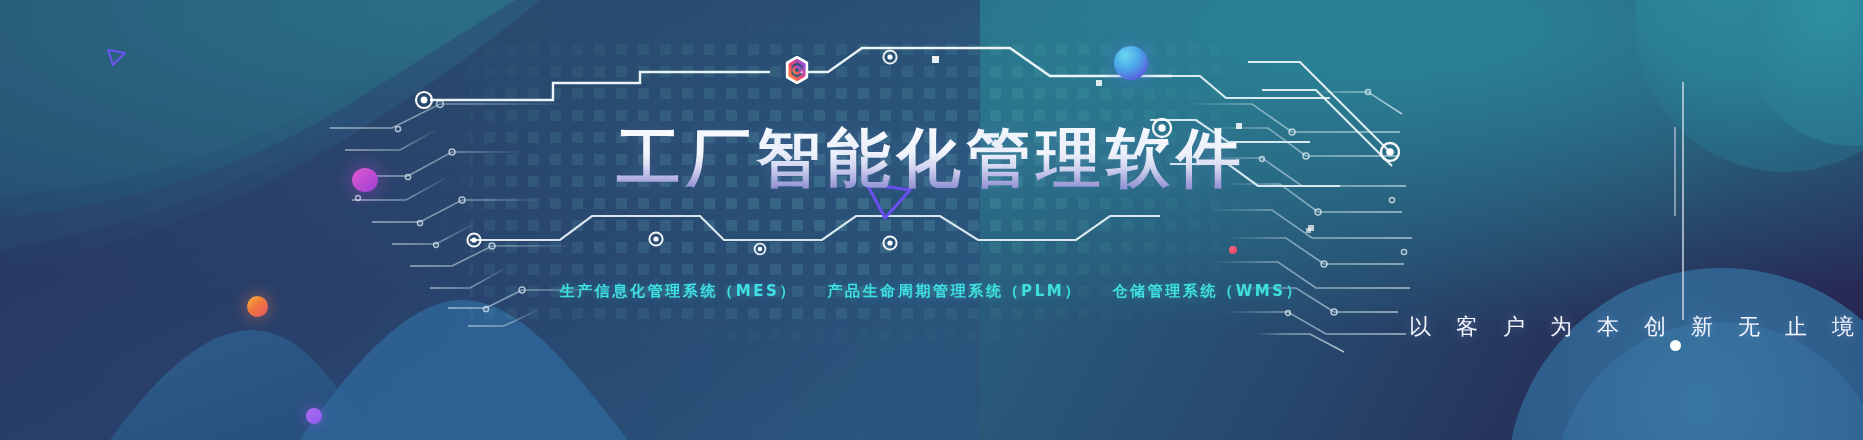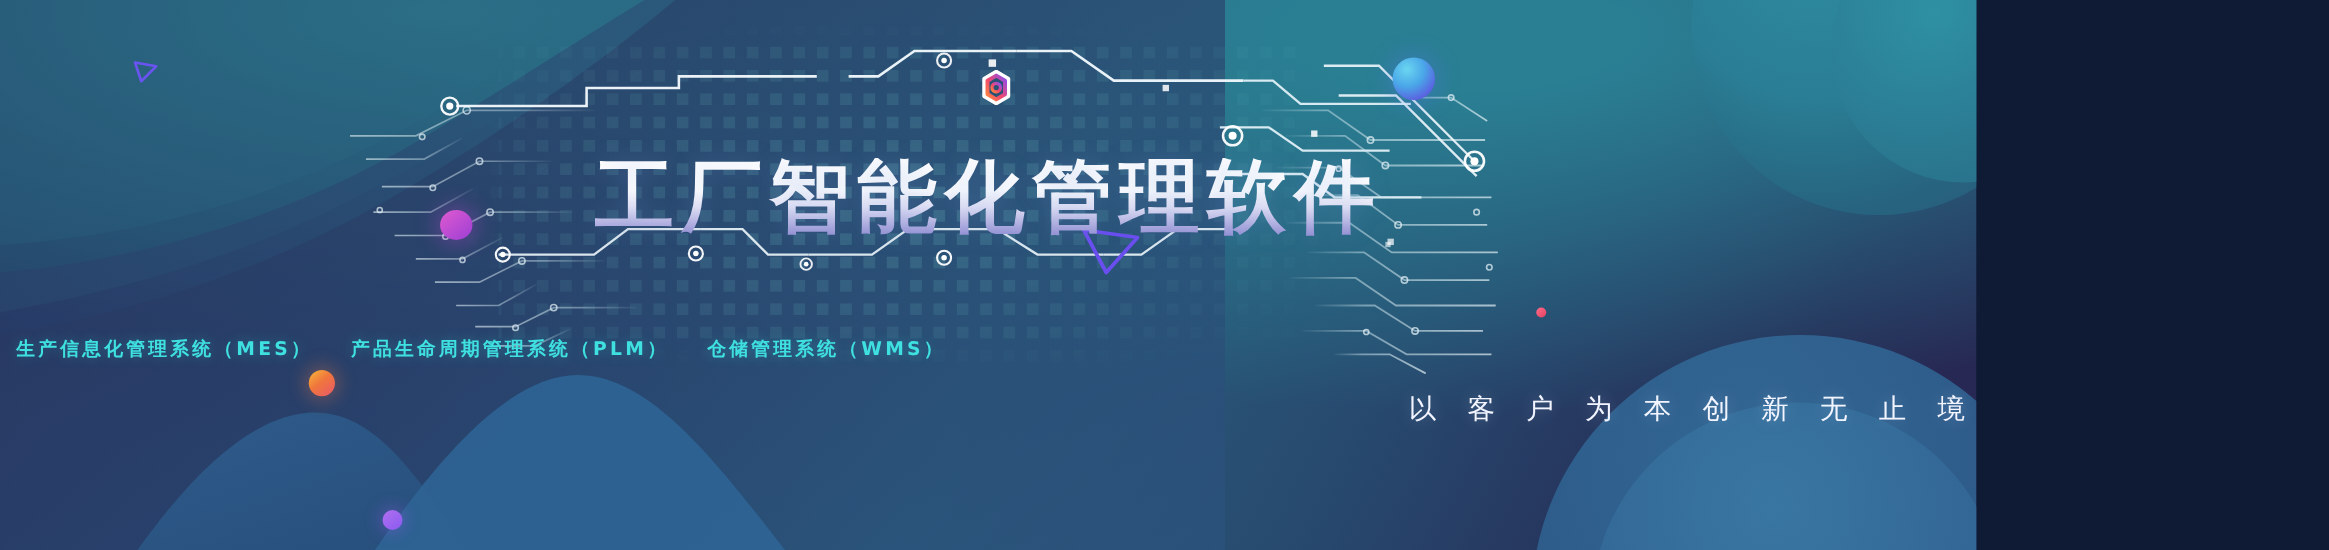--- a/index.html
+++ b/index.html
@@ -4,21 +4,21 @@
 <style>
   * { margin:0; padding:0; box-sizing:border-box; }
   html,body{ background:#0f1a35; }
   body{
     font-family:"Liberation Sans","DejaVu Sans",sans-serif;
     width:1863px; height:440px; overflow:hidden;
   }
 
   
   #banner{
-    position:relative; width:1581px; height:440px; overflow:hidden;
+    position:relative; width:1863px; height:440px; overflow:hidden;
     background:
       radial-gradient(120% 150% at 74% 6%,   #2a7f93 0%,  #2a7f93 7%, rgba(42,127,147,0) 46%),
       radial-gradient(90% 120% at 22% 2%,    #2b6f85 0%,  rgba(43,111,133,0) 55%),
       linear-gradient(118deg, #22325e 0%, #233a66 26%, #2a5f7d 52%, #27496e 70%, #262b55 88%, #272652 100%);
   }
   .layer{ position:absolute; inset:0; }
 
   
   .orb-big{ position:absolute; border-radius:50%; }
   .orb-tr{
@@ -102,21 +102,21 @@
     font-size:64px; font-weight:700; letter-spacing:6px;
     line-height:1;
     background:linear-gradient(180deg,#ffffff 0%,#ffffff 42%,#e6e4f6 62%,#a9a5dc 88%,#8f8cd2 100%);
     -webkit-background-clip:text; background-clip:text;
     -webkit-text-fill-color:transparent; color:transparent;
     text-shadow:0 0 18px rgba(120,150,220,.25);
   }
 
   
   .subs{
-    position:absolute; left:0; right:0; top:270px; 
+    position:absolute; left:0; right:0; top:282px; text-align:center;
   }
   .subs .item{
     display:inline-block;
     font-family:"DejaVu Sans","Liberation Sans",sans-serif;
     font-size:15px; font-weight:700; letter-spacing:2.6px;
     color:#3fe0e0;
     margin:0 13px;
     text-shadow:0 0 10px rgba(50,220,220,.30);
   }
 

